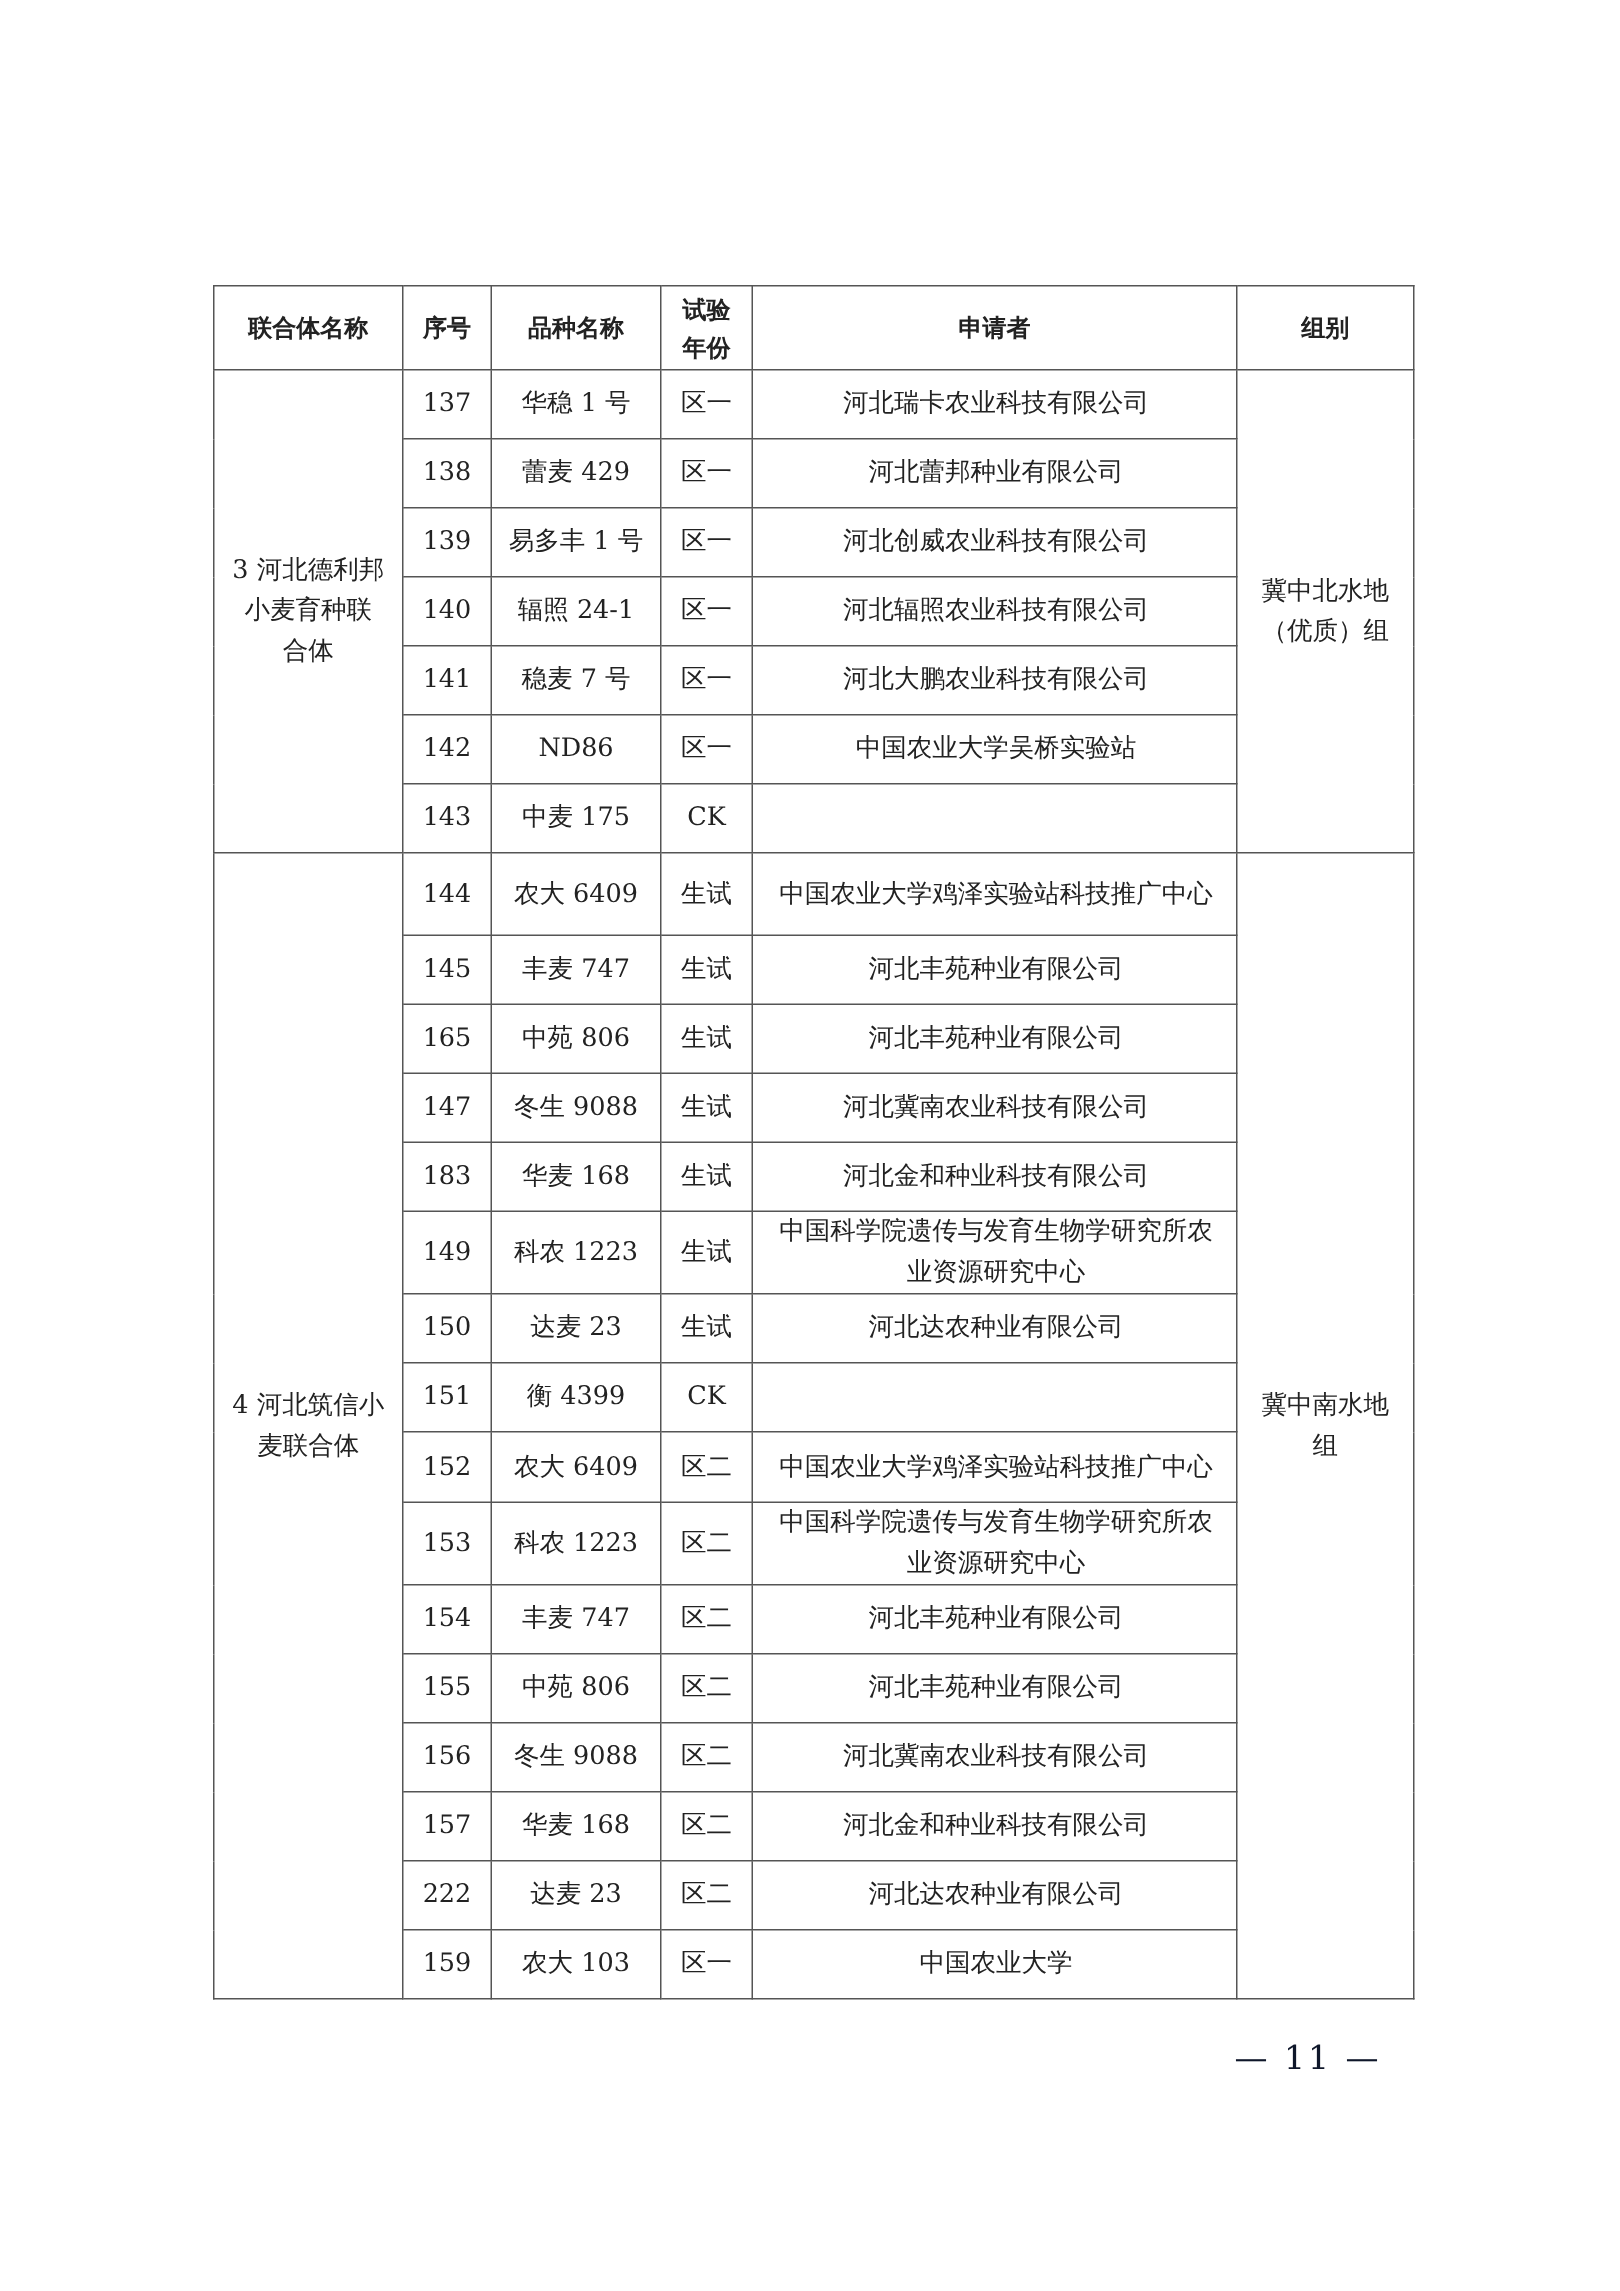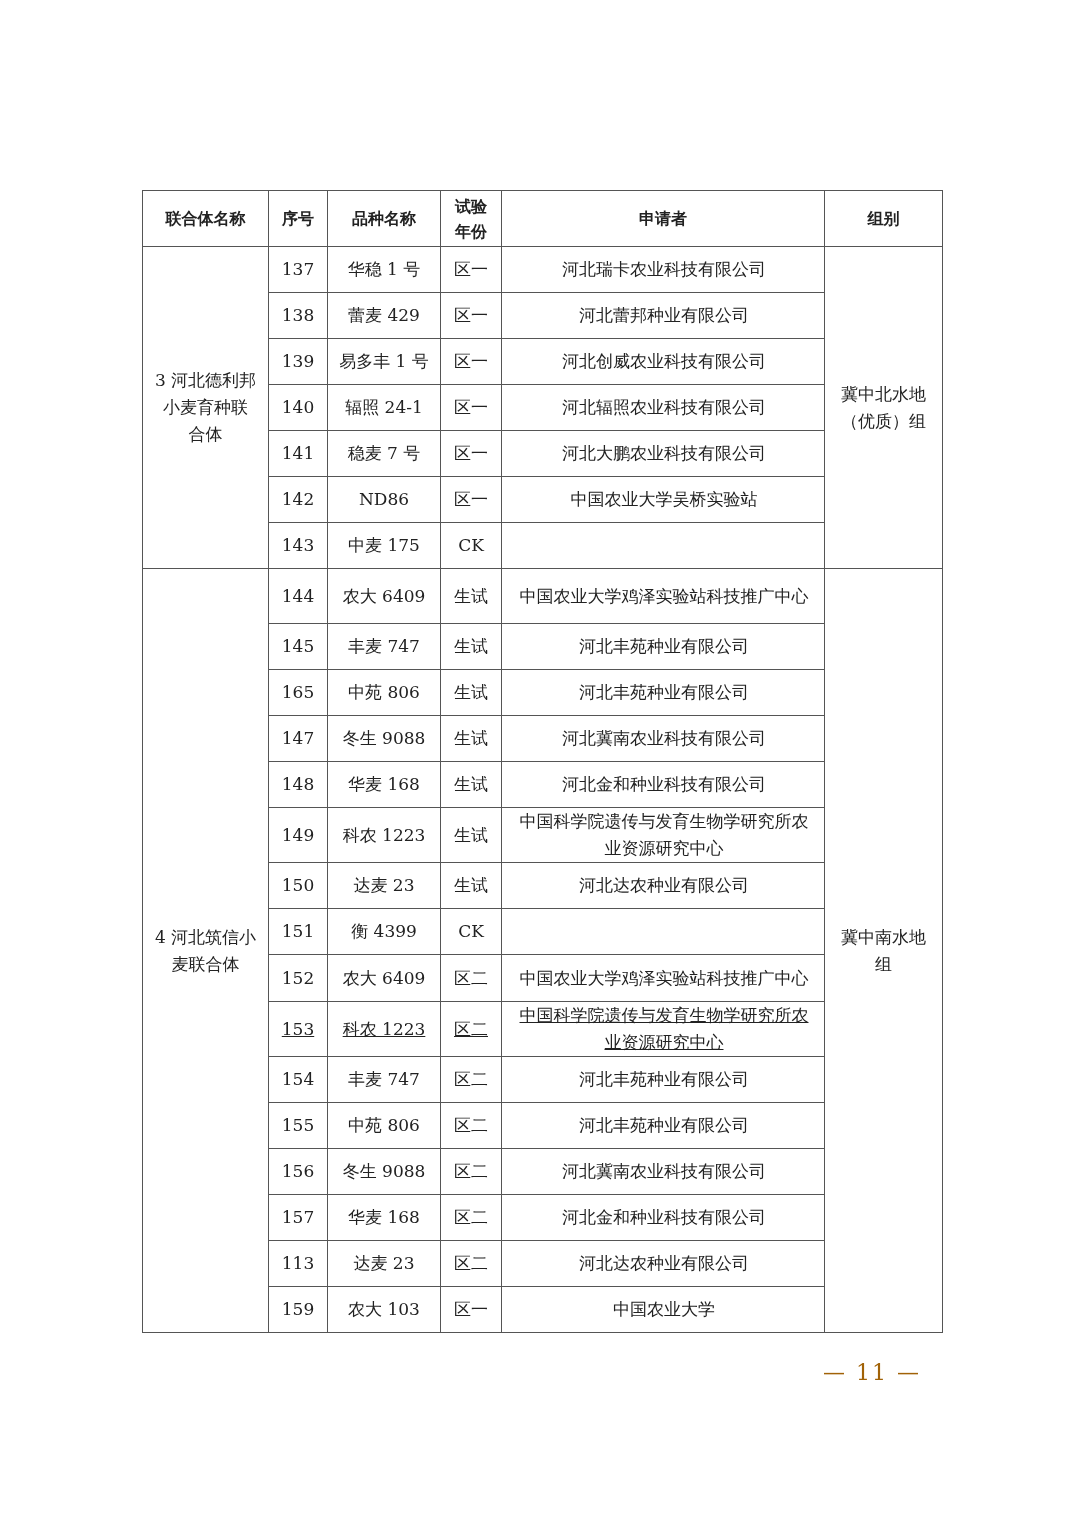--- a/index.html
+++ b/index.html
@@ -7,21 +7,21 @@
          font-family: "DejaVu Serif", "Liberation Serif", serif; color: #222; }
   table.main { position: absolute; left: 142px; top: 190px; width: 800px;
                border-collapse: collapse; table-layout: fixed; }
   table.main td, table.main th { border: 1.3px solid #555; text-align: center;
                vertical-align: middle; padding: 0; font-size: 17px; line-height: 27px; }
   table.main th { font-family: "DejaVu Sans", "Liberation Sans", sans-serif;
                   font-weight: bold; font-size: 16px; height: 55px; }
   table.main td.app { text-align: center; padding-left: 10px; padding-right: 8px; }
   td.merged { padding: 0 8px !important; }
   .page-num { position: absolute; left: 823px; top: 1360px; font-size: 22px;
-              letter-spacing: 2px; color: #a16207; }
+              letter-spacing: 2px; color: #0f172a; }
 </style>
 </head>
 <body>
 
 <table class="main">
   <colgroup>
     <col style="width:126px">
       <col style="width:59px">
       <col style="width:113px">
     <col style="width:61px">
@@ -106,21 +106,21 @@
         <td>生试</td>
         <td class="app">河北丰苑种业有限公司</td>
       </tr>
       <tr style="height: 46px;">
         <td>147</td>
         <td>冬生 9088</td>
         <td>生试</td>
         <td class="app">河北冀南农业科技有限公司</td>
       </tr>
       <tr style="height: 46px;">
-        <td>148</td>
+        <td>183</td>
         <td>华麦 168</td>
         <td>生试</td>
         <td class="app">河北金和种业科技有限公司</td>
       </tr>
       <tr style="height: 55px;">
         <td>149</td>
         <td>科农 1223</td>
         <td>生试</td>
         <td class="app">中国科学院遗传与发育生物学研究所农业资源研究中心</td>
       </tr>
@@ -135,21 +135,21 @@
         <td>衡 4399</td>
         <td>CK</td>
         <td class="app"></td>
       </tr>
       <tr style="height: 47px;">
         <td>152</td>
         <td>农大 6409</td>
         <td>区二</td>
         <td class="app">中国农业大学鸡泽实验站科技推广中心</td>
       </tr>
-      <tr style="height: 55px; text-decoration: underline;">
+      <tr style="height: 55px;">
         <td>153</td>
         <td>科农 1223</td>
         <td>区二</td>
         <td class="app">中国科学院遗传与发育生物学研究所农业资源研究中心</td>
       </tr>
       <tr style="height: 46px;">
         <td>154</td>
         <td>丰麦 747</td>
         <td>区二</td>
         <td class="app">河北丰苑种业有限公司</td>
@@ -166,21 +166,21 @@
         <td>区二</td>
         <td class="app">河北冀南农业科技有限公司</td>
       </tr>
       <tr style="height: 46px;">
         <td>157</td>
         <td>华麦 168</td>
         <td>区二</td>
         <td class="app">河北金和种业科技有限公司</td>
       </tr>
       <tr style="height: 46px;">
-        <td>113</td>
+        <td>222</td>
         <td>达麦 23</td>
         <td>区二</td>
         <td class="app">河北达农种业有限公司</td>
       </tr>
       <tr style="height: 46px;">
         <td>159</td>
         <td>农大 103</td>
         <td>区一</td>
         <td class="app">中国农业大学</td>
       </tr>

